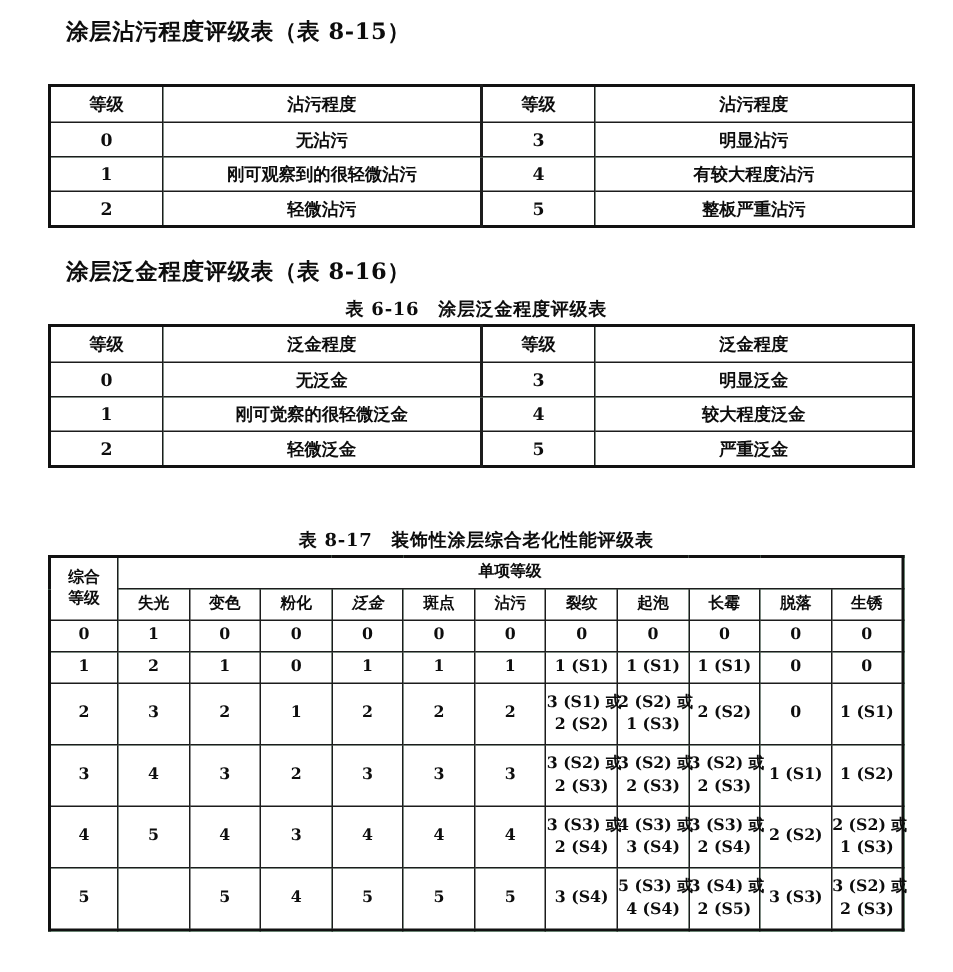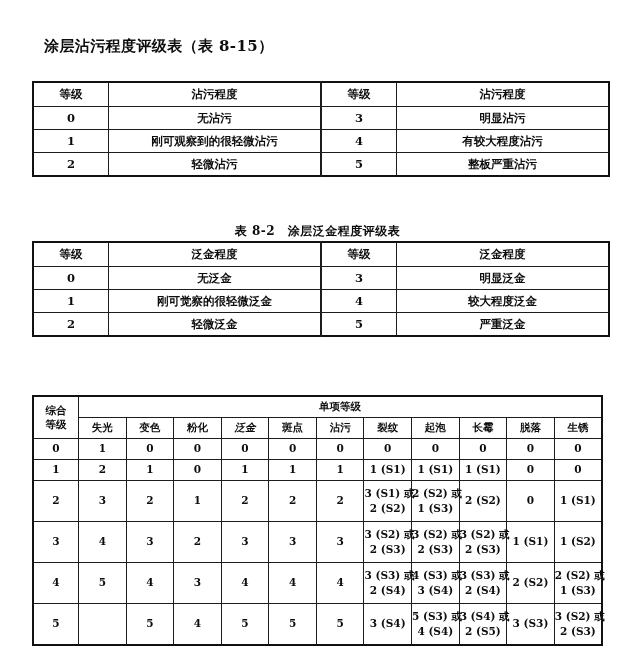--- a/index.html
+++ b/index.html
@@ -14,21 +14,20 @@
     font-family: "DejaVu Serif", "Liberation Serif", serif;
     color: #121212;
     overflow: hidden;
     position: relative;
   }
   .page {
     width: 635px;
     height: 525px;
     position: relative;
     box-sizing: border-box;
-    margin-top: 25px;
   }
 
   
   .section-heading {
     font-family: "DejaVu Serif", "Liberation Serif", serif;
     font-size: 15px;
     font-weight: 700;
     letter-spacing: 0.4px;
     color: #0d0d0d;
     white-space: nowrap;
@@ -173,22 +172,23 @@
       </tr>
       <tr>
         <td class="num-cell">2</td>
         <td>轻微沾污</td>
         <td class="num-cell mid-split">5</td>
         <td>整板严重沾污</td>
       </tr>
     </tbody>
   </table>
 
-
-  <div class="blk table-caption" id="caption-8-16">表 8-2　涂层泛金程度评级表</div>
+  <div class="blk section-heading" id="heading-14">涂层泛金程度评级表（表 8-16）</div>
+
+  <div class="blk table-caption" id="caption-8-16">表 6-16　涂层泛金程度评级表</div>
 
   <table class="blk grid rating-table outer-thick" id="table-8-16">
     <tbody>
       <tr class="hdr">
         <td class="col-grade">等级</td>
         <td class="col-desc">泛金程度</td>
         <td class="col-grade mid-split">等级</td>
         <td class="col-desc">泛金程度</td>
       </tr>
       <tr>
@@ -206,20 +206,21 @@
       <tr>
         <td class="num-cell">2</td>
         <td>轻微泛金</td>
         <td class="num-cell mid-split">5</td>
         <td>严重泛金</td>
       </tr>
     </tbody>
   </table>
 
 
+  <div class="blk table-caption" id="caption-8-17">表 8-17　装饰性涂层综合老化性能评级表</div>
 
   <table class="blk grid composite-table outer-thick" id="table-8-17">
     <tbody>
       <tr class="hdr-top">
         <td class="ct-c0" rowspan="2">
           <span class="cell-line">综合</span>
           <span class="cell-line">等级</span>
         </td>
         <td colspan="11">单项等级</td>
       </tr>

